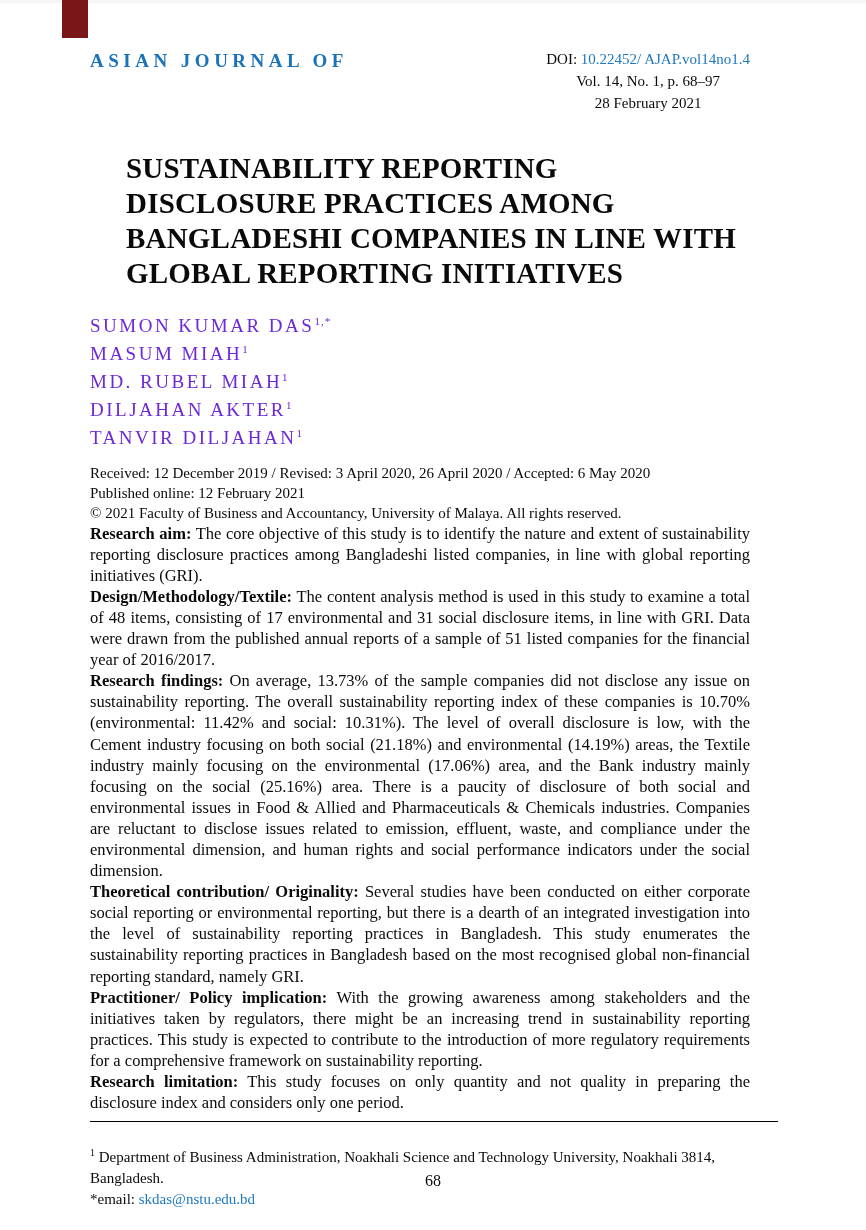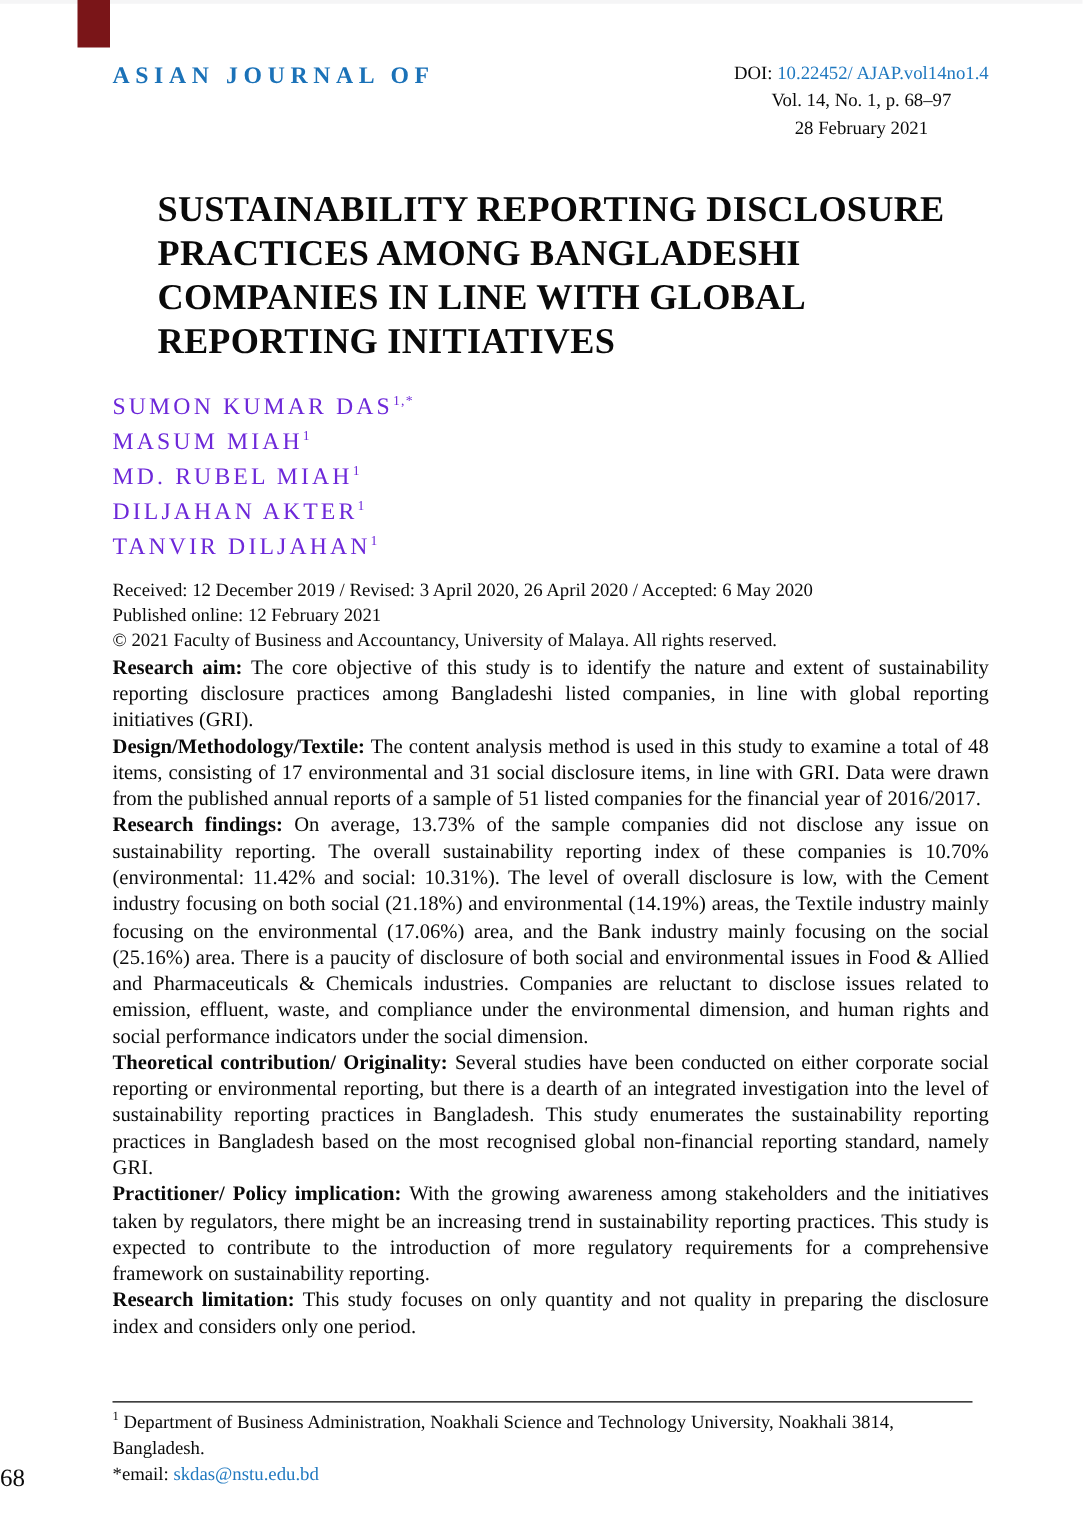--- a/index.html
+++ b/index.html
@@ -21,21 +21,21 @@
   .top-edge {
     position: absolute; top: 0; left: 0; width: 100%; height: 3px;
     background: #f5f5f6;
   }
   .corner-mark {
     position: absolute; left: 62px; top: 0; width: 26px; height: 38px;
     background: var(--corner_maroon);
   }
   .content {
     position: absolute; top: 0; left: 0; width: 866px;
-    padding: 46px 75px 0 90px;
+    padding: 46px 116px 0 90px;
   }
   
   .header-row { display: flex; justify-content: space-between; align-items: flex-start; }
   .journal-name {
     color: var(--journal_blue);
     font-weight: bold;
     font-size: 19px;
     line-height: 29px;
     letter-spacing: 4.5px;
   }
@@ -80,30 +80,30 @@
     line-height: 21.1px;
     text-align: justify;
   }
   .abs-label { font-weight: bold; }
   
   .footnote {
     position: absolute;
     left: 90px; right: 88px;
     top: 1121px;
     border-top: 1.6px solid #000;
-    padding-top: 1px;
+    padding-top: 20px;
     font-size: 15px;
     line-height: 21px;
   }
   .footnote sup { font-size: 10px; }
   .page-number {
     position: absolute;
     top: 1172px; left: 0; width: 866px;
-    text-align: left;
-    font-size: 20px;
+    text-align: center;
+    font-size: 16px;
   }
 </style>
 </head>
 <body>
 
 <div class="top-edge"></div>
 <div class="corner-mark"></div>
 
 <div class="content">
 

